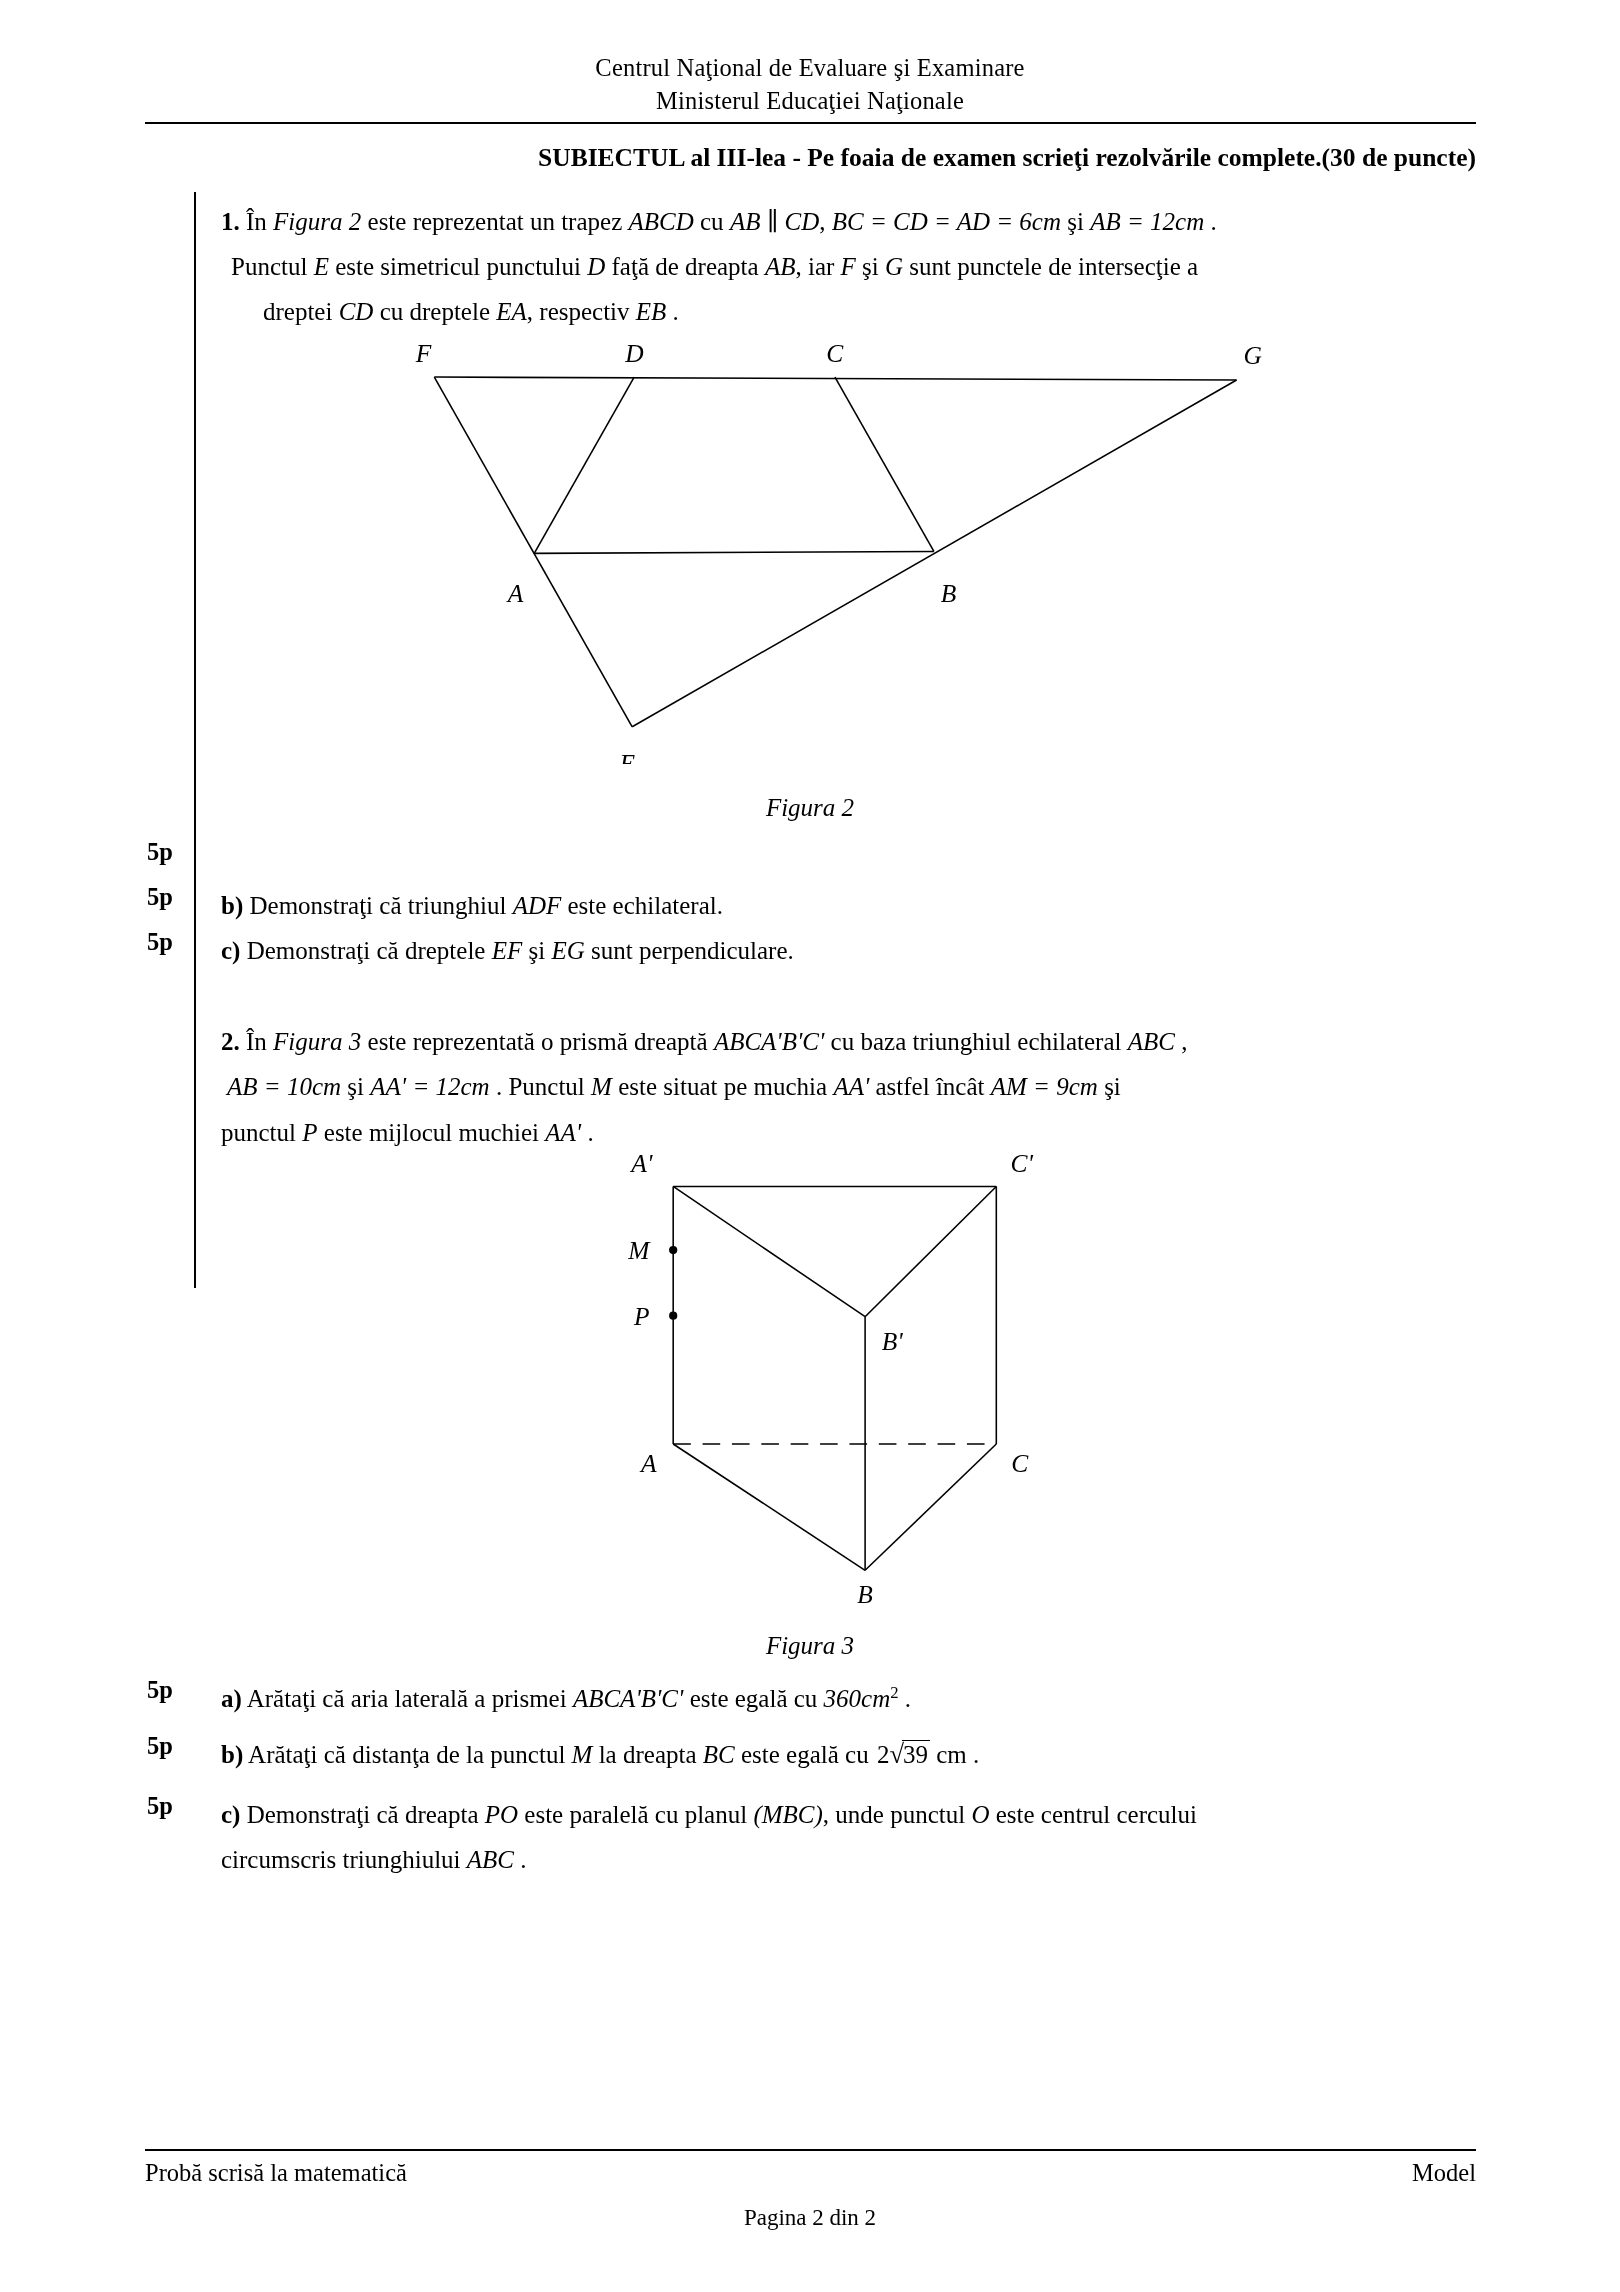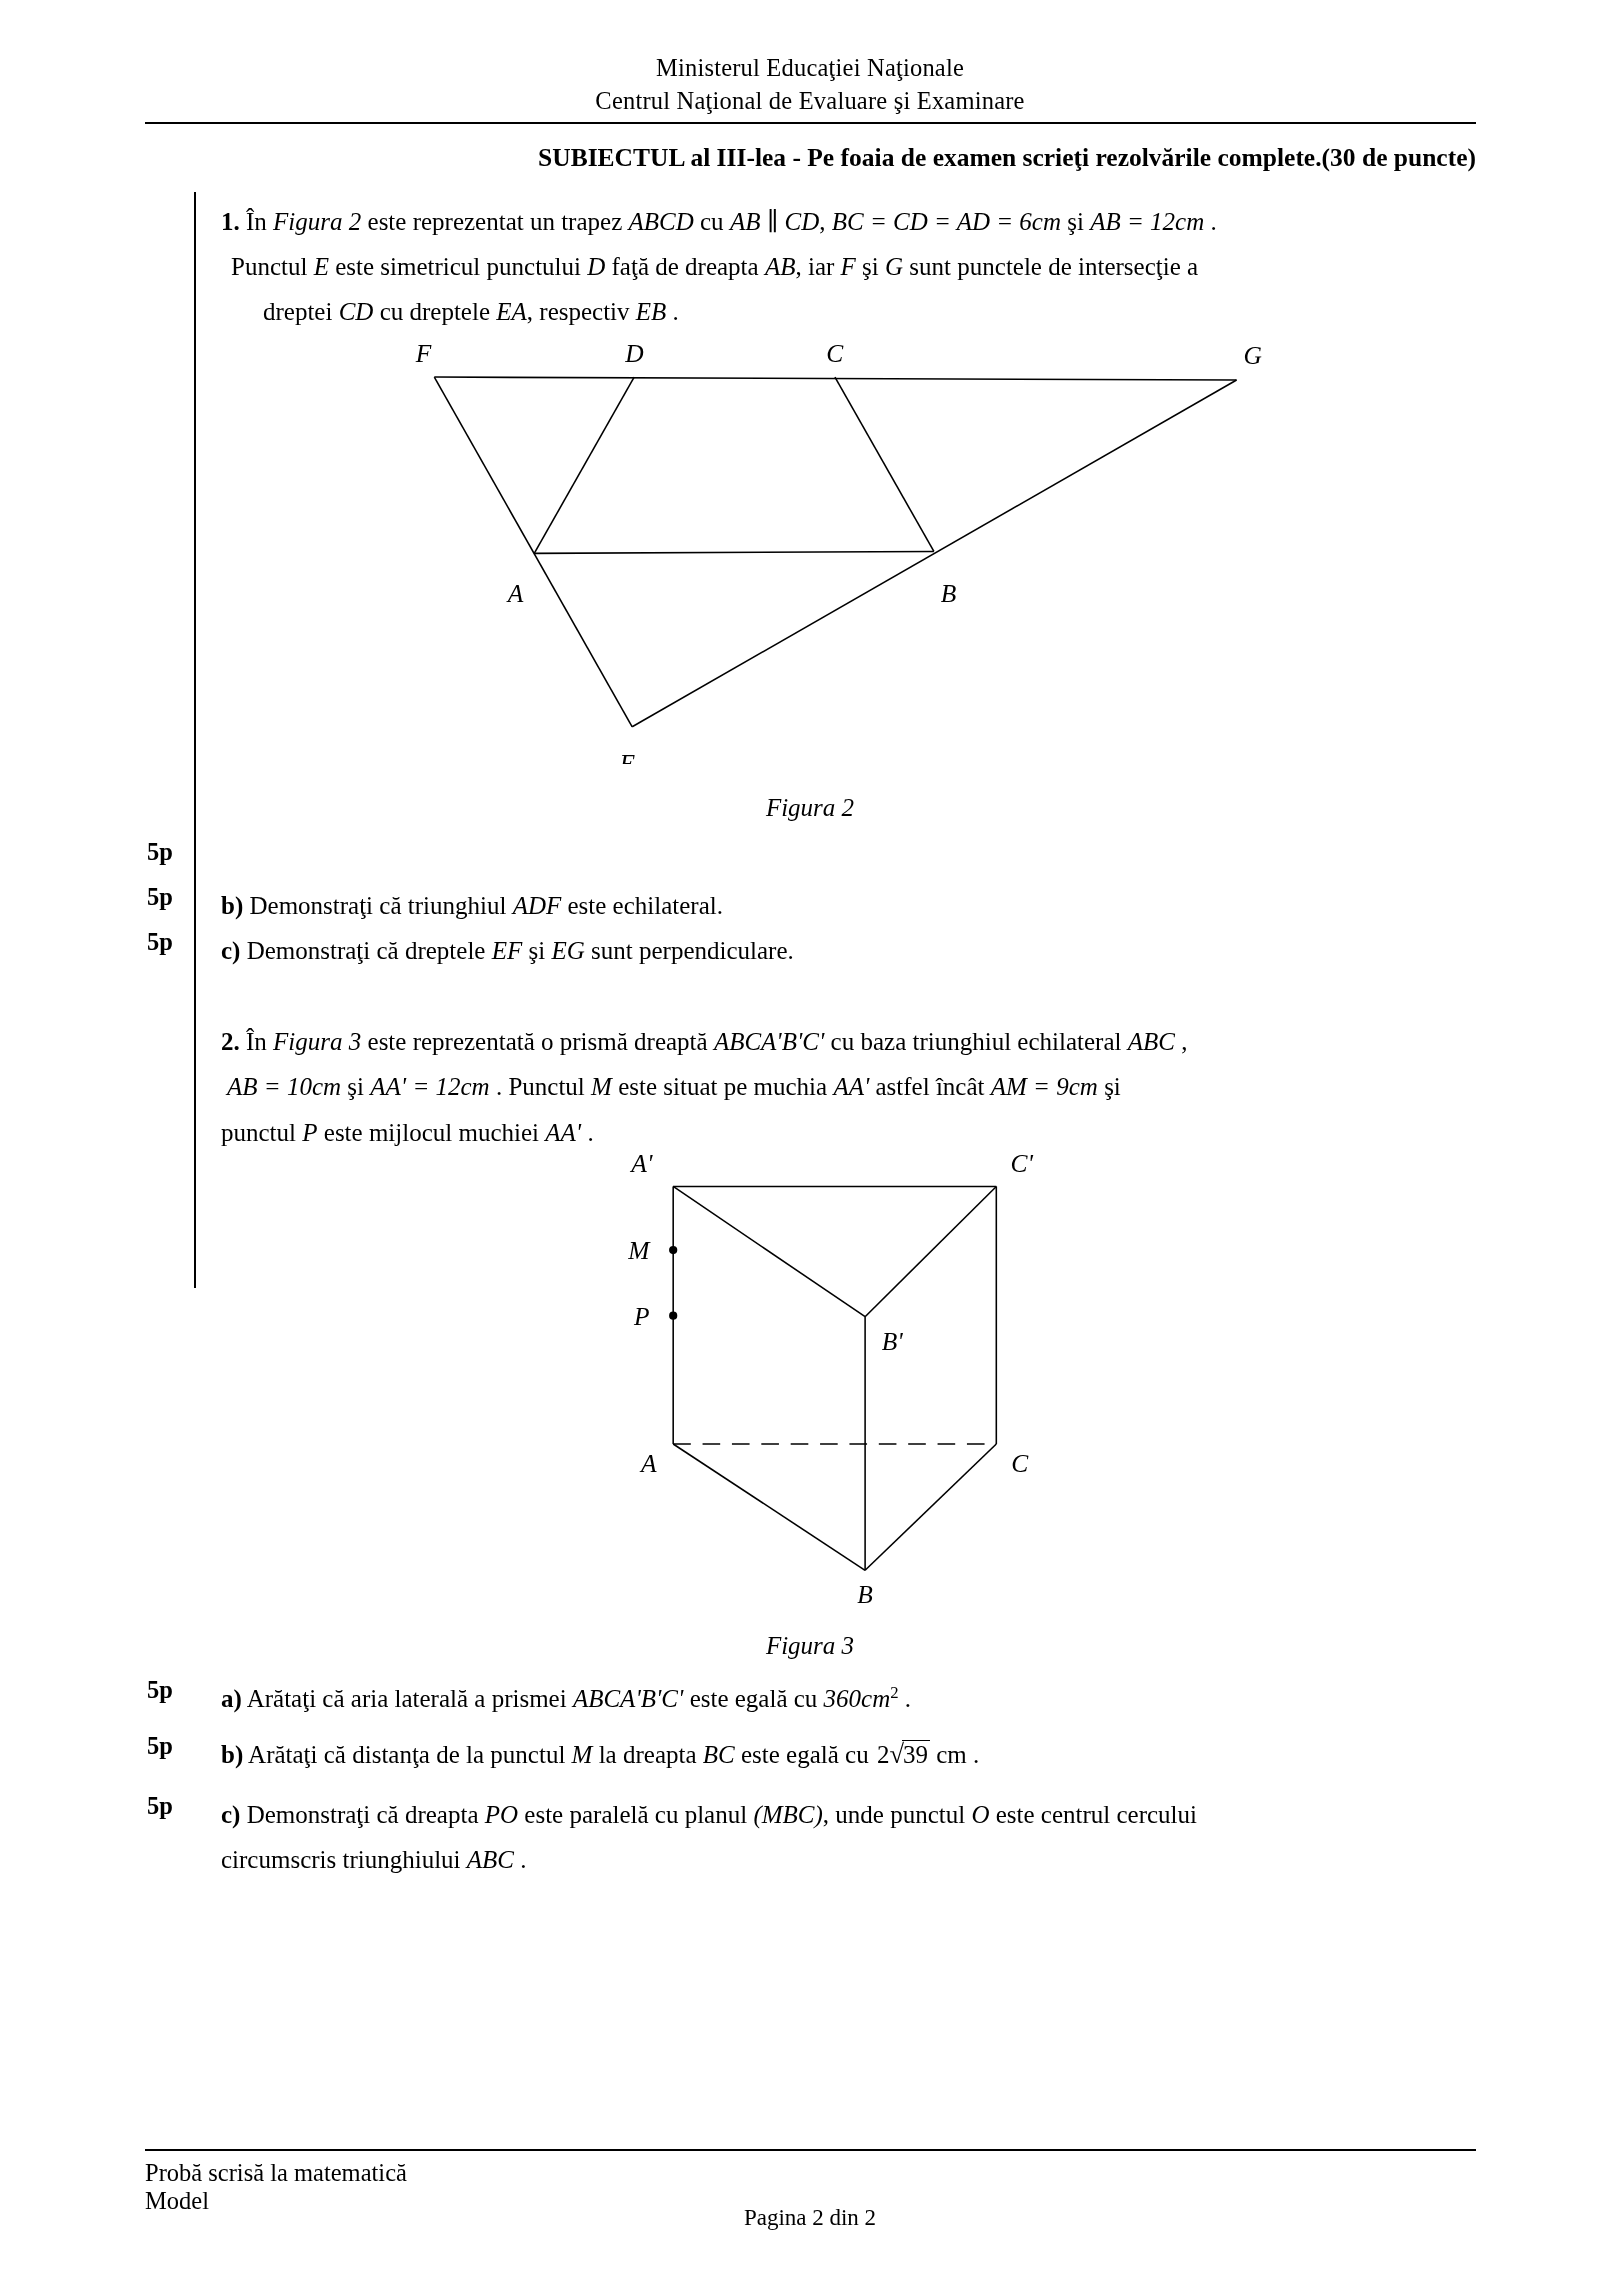--- a/index.html
+++ b/index.html
@@ -129,21 +129,20 @@
 
   
   .footer-row {
     position: absolute;
     left: 145px;
     top: 2159px;
     width: 1331px;
     display: flex;
     justify-content: space-between;
     font-size: 24.5px;
-    flex-direction: column;
   }
   .footer-center {
     position: absolute;
     left: 0;
     top: 2205px;
     width: 1620px;
     text-align: center;
     font-size: 23px;
   }
 
@@ -158,22 +157,22 @@
     font-size: 26px;
     fill: #000;
   }
 </style>
 </head>
 <body>
 
 <div id="page">
 
   <div class="header">
+    <div class="header-line">Centrul Naţional de Evaluare şi Examinare</div>
     <div class="header-line">Ministerul Educaţiei Naţionale</div>
-    <div class="header-line">Centrul Naţional de Evaluare şi Examinare</div>
   </div>
   <div class="rule rule-top"></div>
 
   <div class="subject-row">
     <span>SUBIECTUL al III-lea - Pe foaia de examen scrieţi rezolvările complete.</span>
     <span>(30 de puncte)</span>
   </div>
 
   <div class="divider"></div>
 

